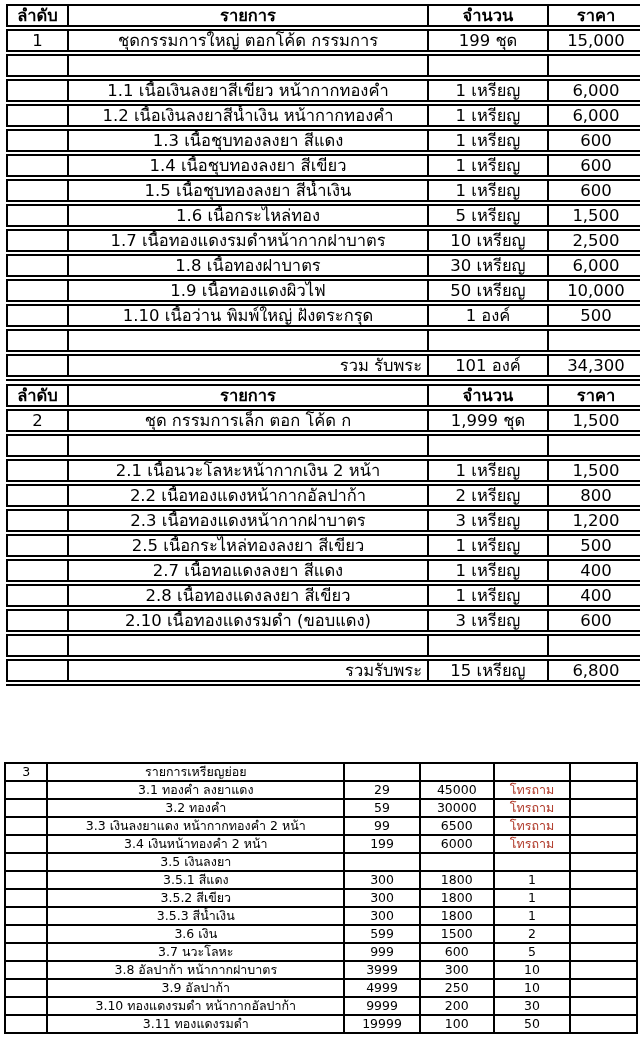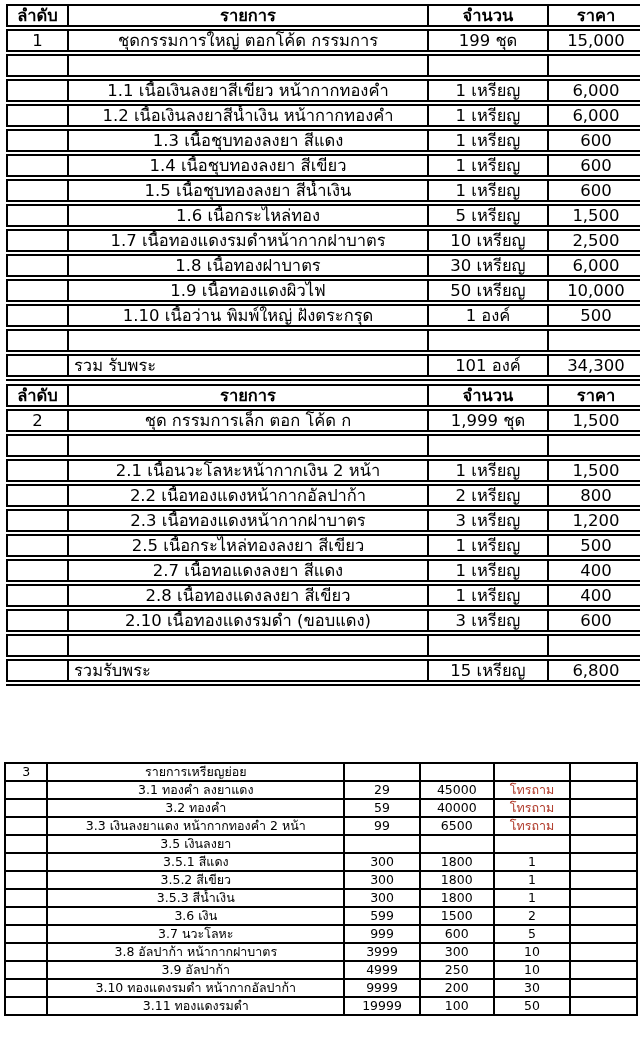--- a/index.html
+++ b/index.html
@@ -27,21 +27,21 @@
     border:2px solid #000;
     height:16px; padding:0 4px;
     font-size:12.5px; line-height:16px;
     overflow:hidden; white-space:nowrap;
     font-weight:500;
   }
   
   td.c0 {text-align:center;}
   td.c1 {text-align:center;}
   td.c2, td.c3, td.c4, td.c5 {text-align:center;}
-  td.center {text-align:left;}
+  td.center {text-align:right;}
 </style>
 </head>
 <body>
 
 <div>
 
   <table id="tableA" class="tbl-big">
     <colgroup>
       <col style="width:61px">
         <col style="width:360px">
@@ -252,34 +252,42 @@
           <td class="c1">3.1 ทองคำ ลงยาแดง</td>
           <td class="c2">29</td>
           <td class="c3">45000</td>
           <td class="c4" style="color: rgb(176, 58, 42);">โทรถาม</td>
           <td class="c5"></td>
         </tr>
         <tr>
           <td class="c0"></td>
           <td class="c1">3.2 ทองคำ</td>
           <td class="c2">59</td>
-          <td class="c3">40000</td>
+          <td class="c3">30000</td>
           <td class="c4" style="color: rgb(176, 58, 42);">โทรถาม</td>
           <td class="c5"></td>
         </tr>
         <tr>
           <td class="c0"></td>
           <td class="c1">3.3 เงินลงยาแดง หน้ากากทองคำ 2 หน้า</td>
           <td class="c2">99</td>
           <td class="c3">6500</td>
           <td class="c4" style="color: rgb(176, 58, 42);">โทรถาม</td>
           <td class="c5"></td>
         </tr>
         <tr>
           <td class="c0"></td>
+          <td class="c1">3.4 เงินหน้าทองคำ 2 หน้า</td>
+          <td class="c2">199</td>
+          <td class="c3">6000</td>
+          <td class="c4" style="color: rgb(176, 58, 42);">โทรถาม</td>
+          <td class="c5"></td>
+        </tr>
+        <tr>
+          <td class="c0"></td>
           <td class="c1">3.5 เงินลงยา</td>
           <td class="c2"></td>
           <td class="c3"></td>
           <td class="c4"></td>
           <td class="c5"></td>
         </tr>
         <tr>
           <td class="c0"></td>
           <td class="c1">3.5.1 สีแดง</td>
           <td class="c2">300</td>

